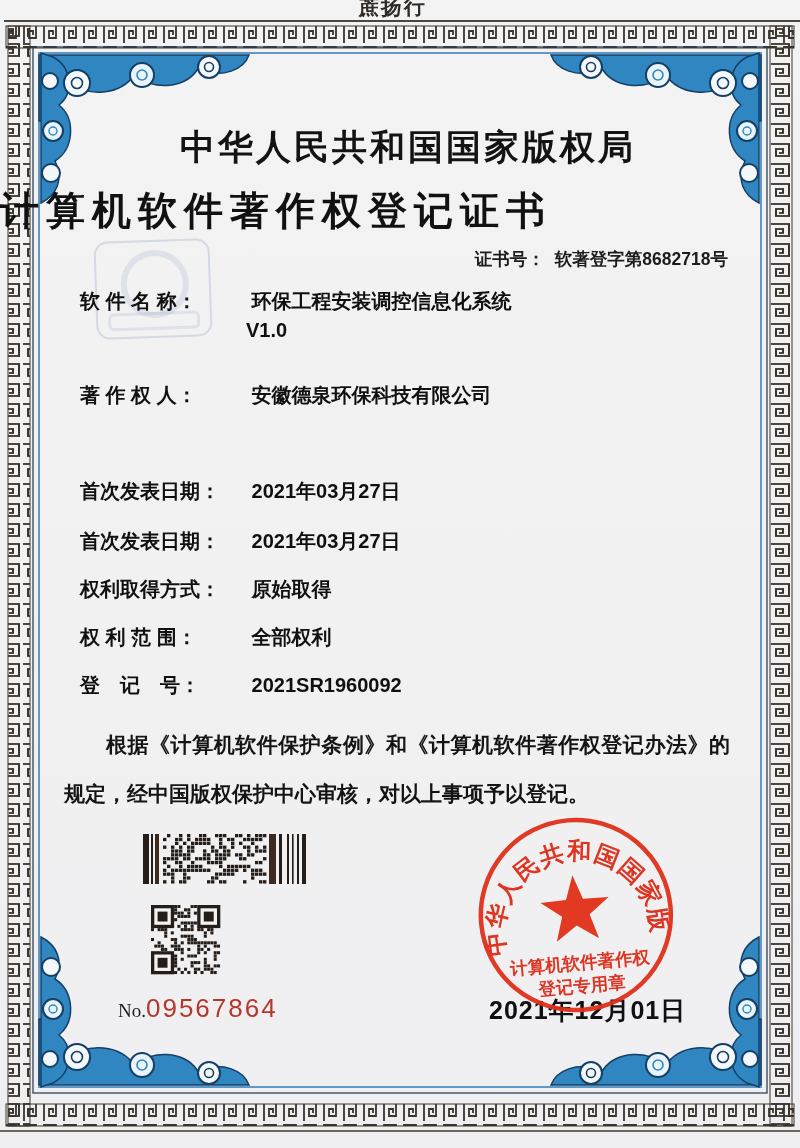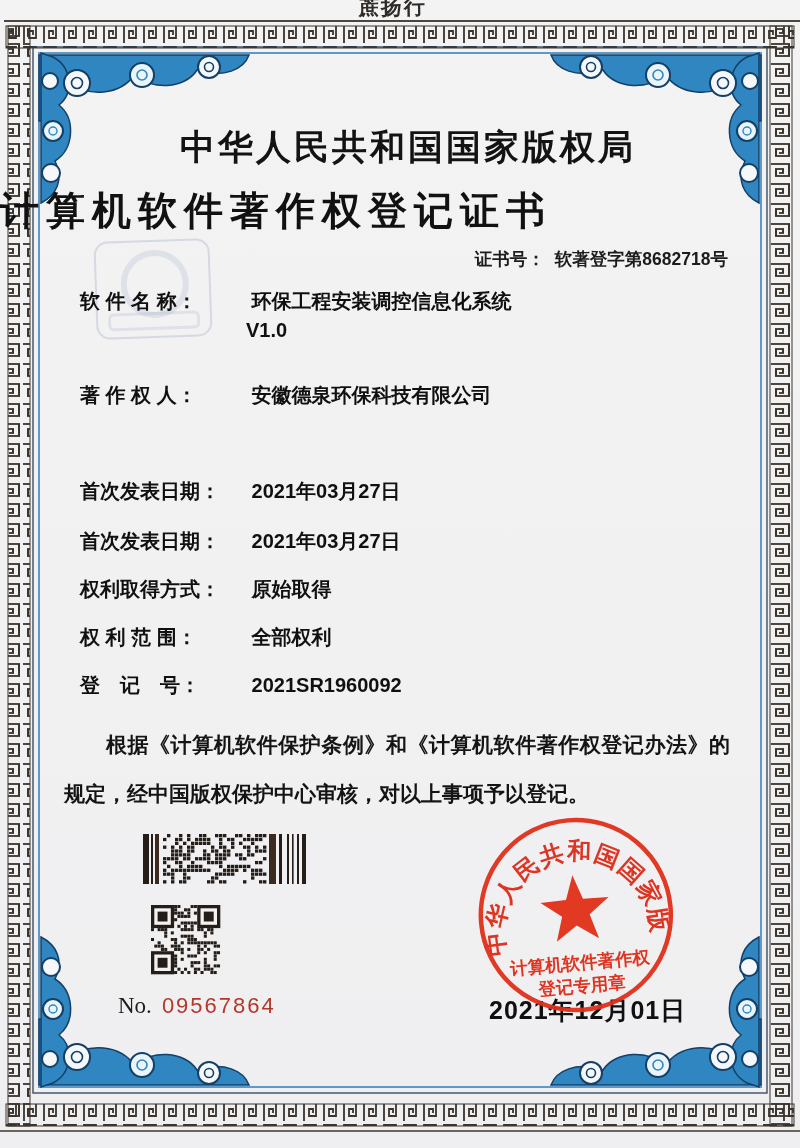--- a/index.html
+++ b/index.html
@@ -34,22 +34,22 @@
                border:2px solid rgba(125,145,180,.25);border-radius:14px;transform:rotate(-2deg);}
   .ghost-stamp .gc{position:absolute;left:24px;top:8px;width:56px;height:56px;border-radius:50%;
                    border:6px solid rgba(130,150,185,.18);}
   .ghost-stamp .gdots{position:absolute;left:10px;bottom:6px;width:86px;height:12px;
                    border-radius:6px;border:3px solid rgba(130,150,185,.18);}
 
   .barcode-wrap{position:absolute;left:143px;top:834px;}
   .qr-wrap{position:absolute;left:151px;top:905px;}
 
   .serial{position:absolute;left:118px;top:993px;}
-  .serial .no{font-family:"Liberation Serif","DejaVu Serif",serif;font-size:23px;color:#1e1e1e;margin-right:10px;}
-  .serial .num{font-size:22px;color:#b5372b;letter-spacing:2px;font-weight:500;}
+  .serial .no{font-family:"Liberation Serif","DejaVu Serif",serif;font-size:19px;color:#1e1e1e;}
+  .serial .num{font-size:26px;color:#b5372b;letter-spacing:2px;font-weight:500;}
 
   .issue-date{position:absolute;left:489px;top:994px;font-size:25px;font-weight:700;
               letter-spacing:1px;color:#101010;z-index:3;}
 
   .seal{position:absolute;left:470px;top:811px;width:212px;height:212px;z-index:4;
         transform:rotate(-5deg);opacity:.95;}
 </style>
 </head>
 <body>
 

